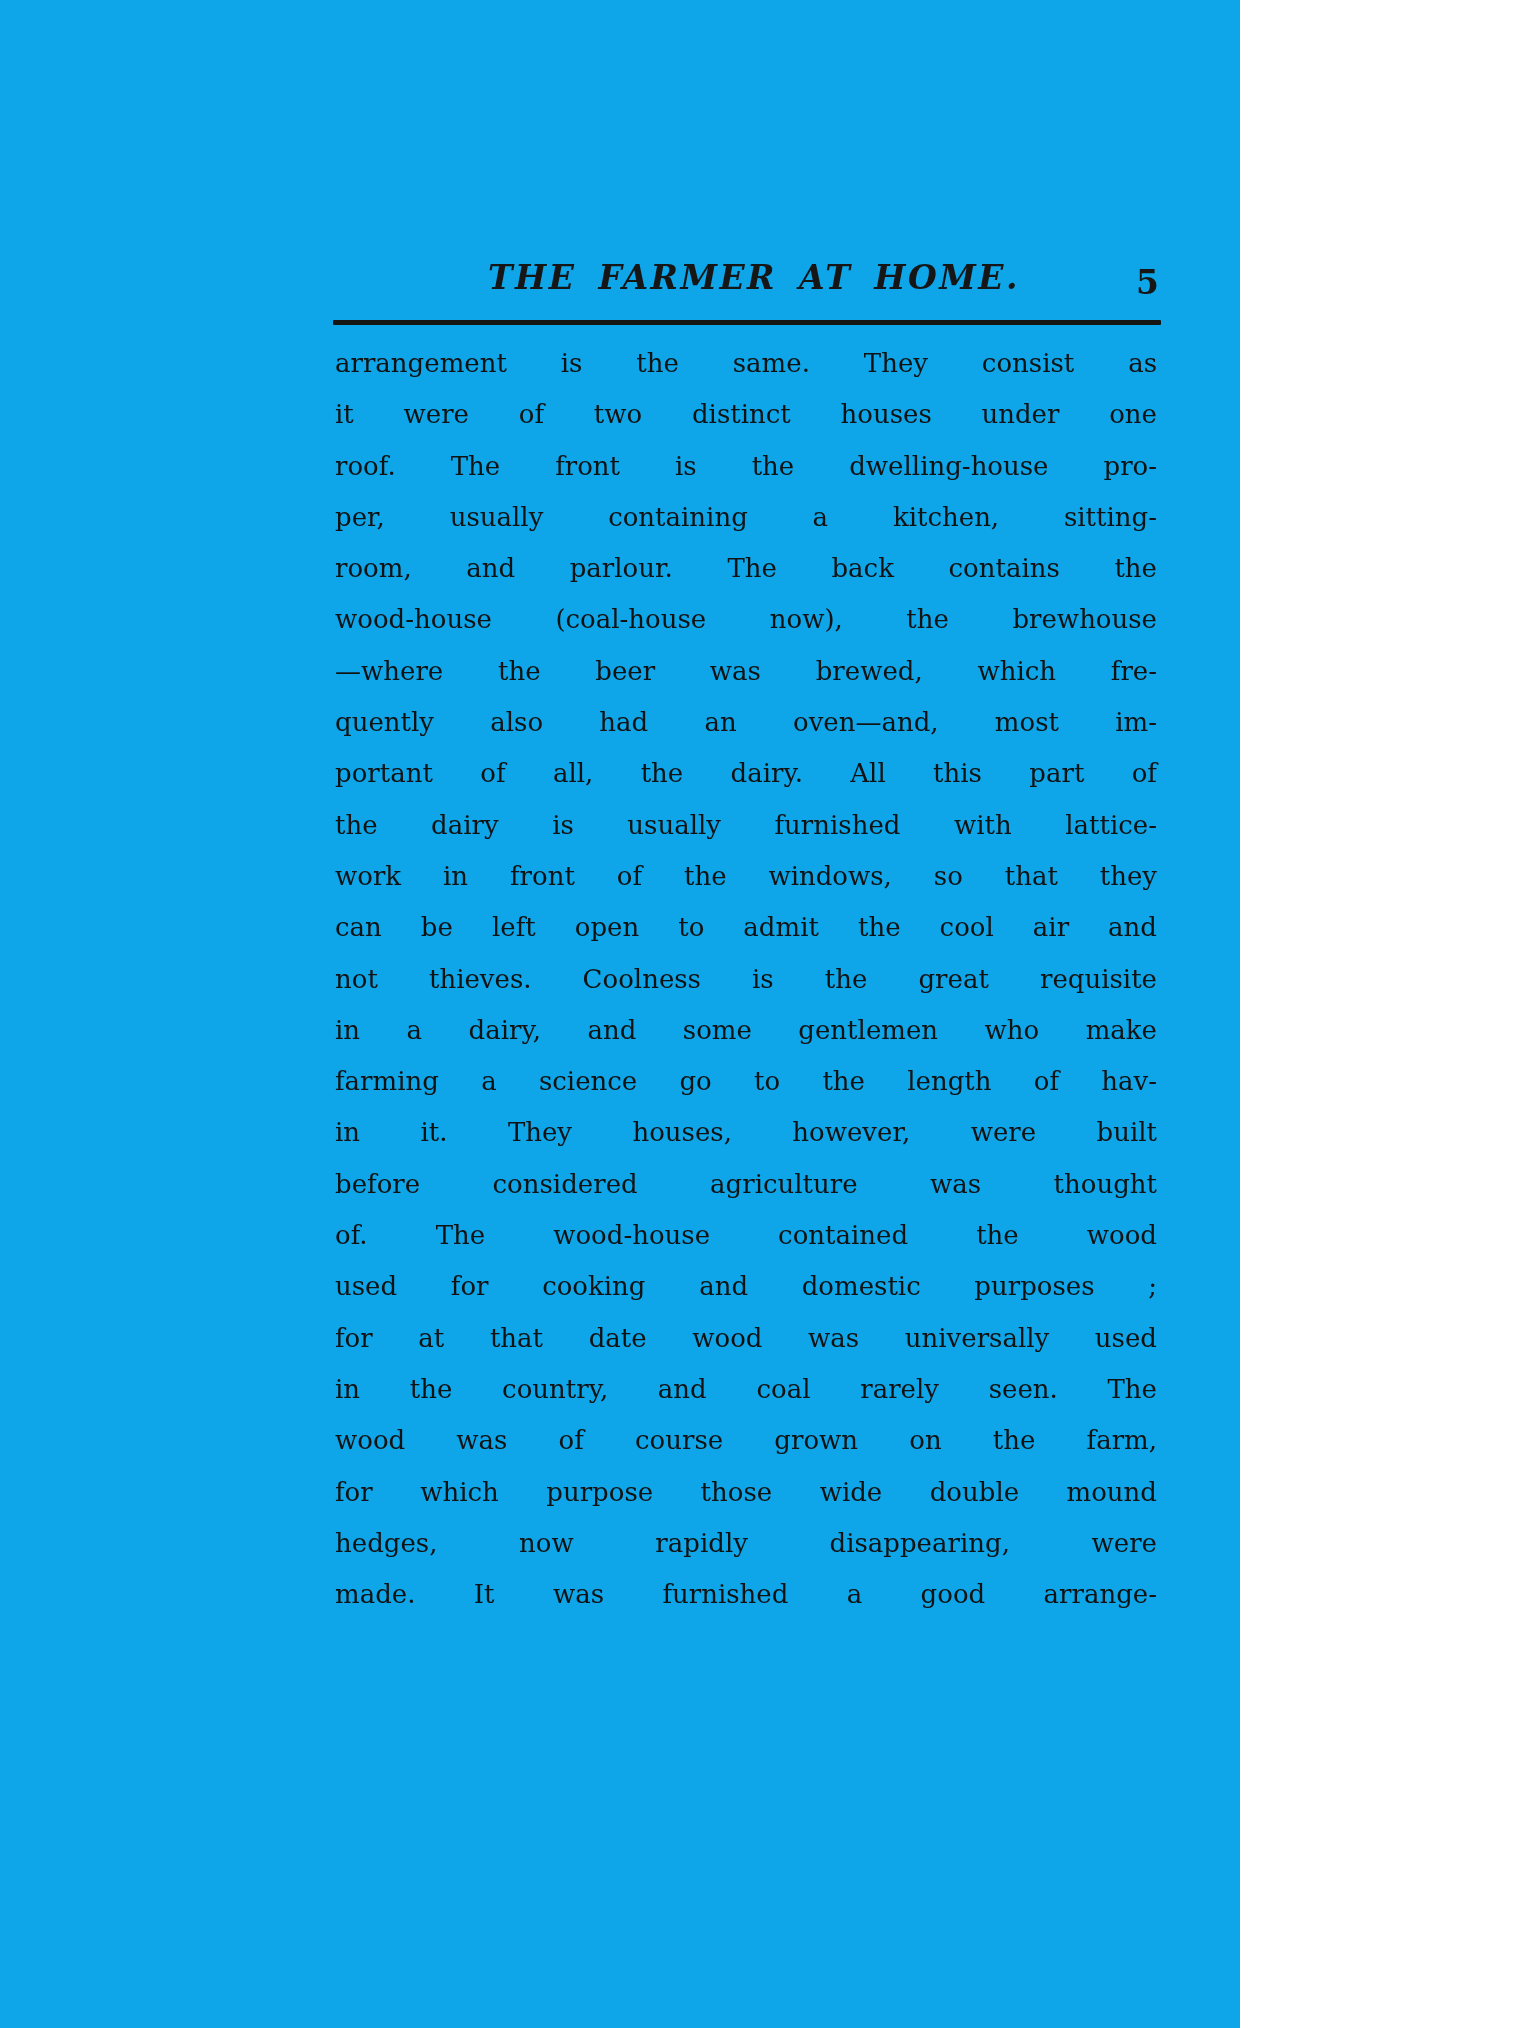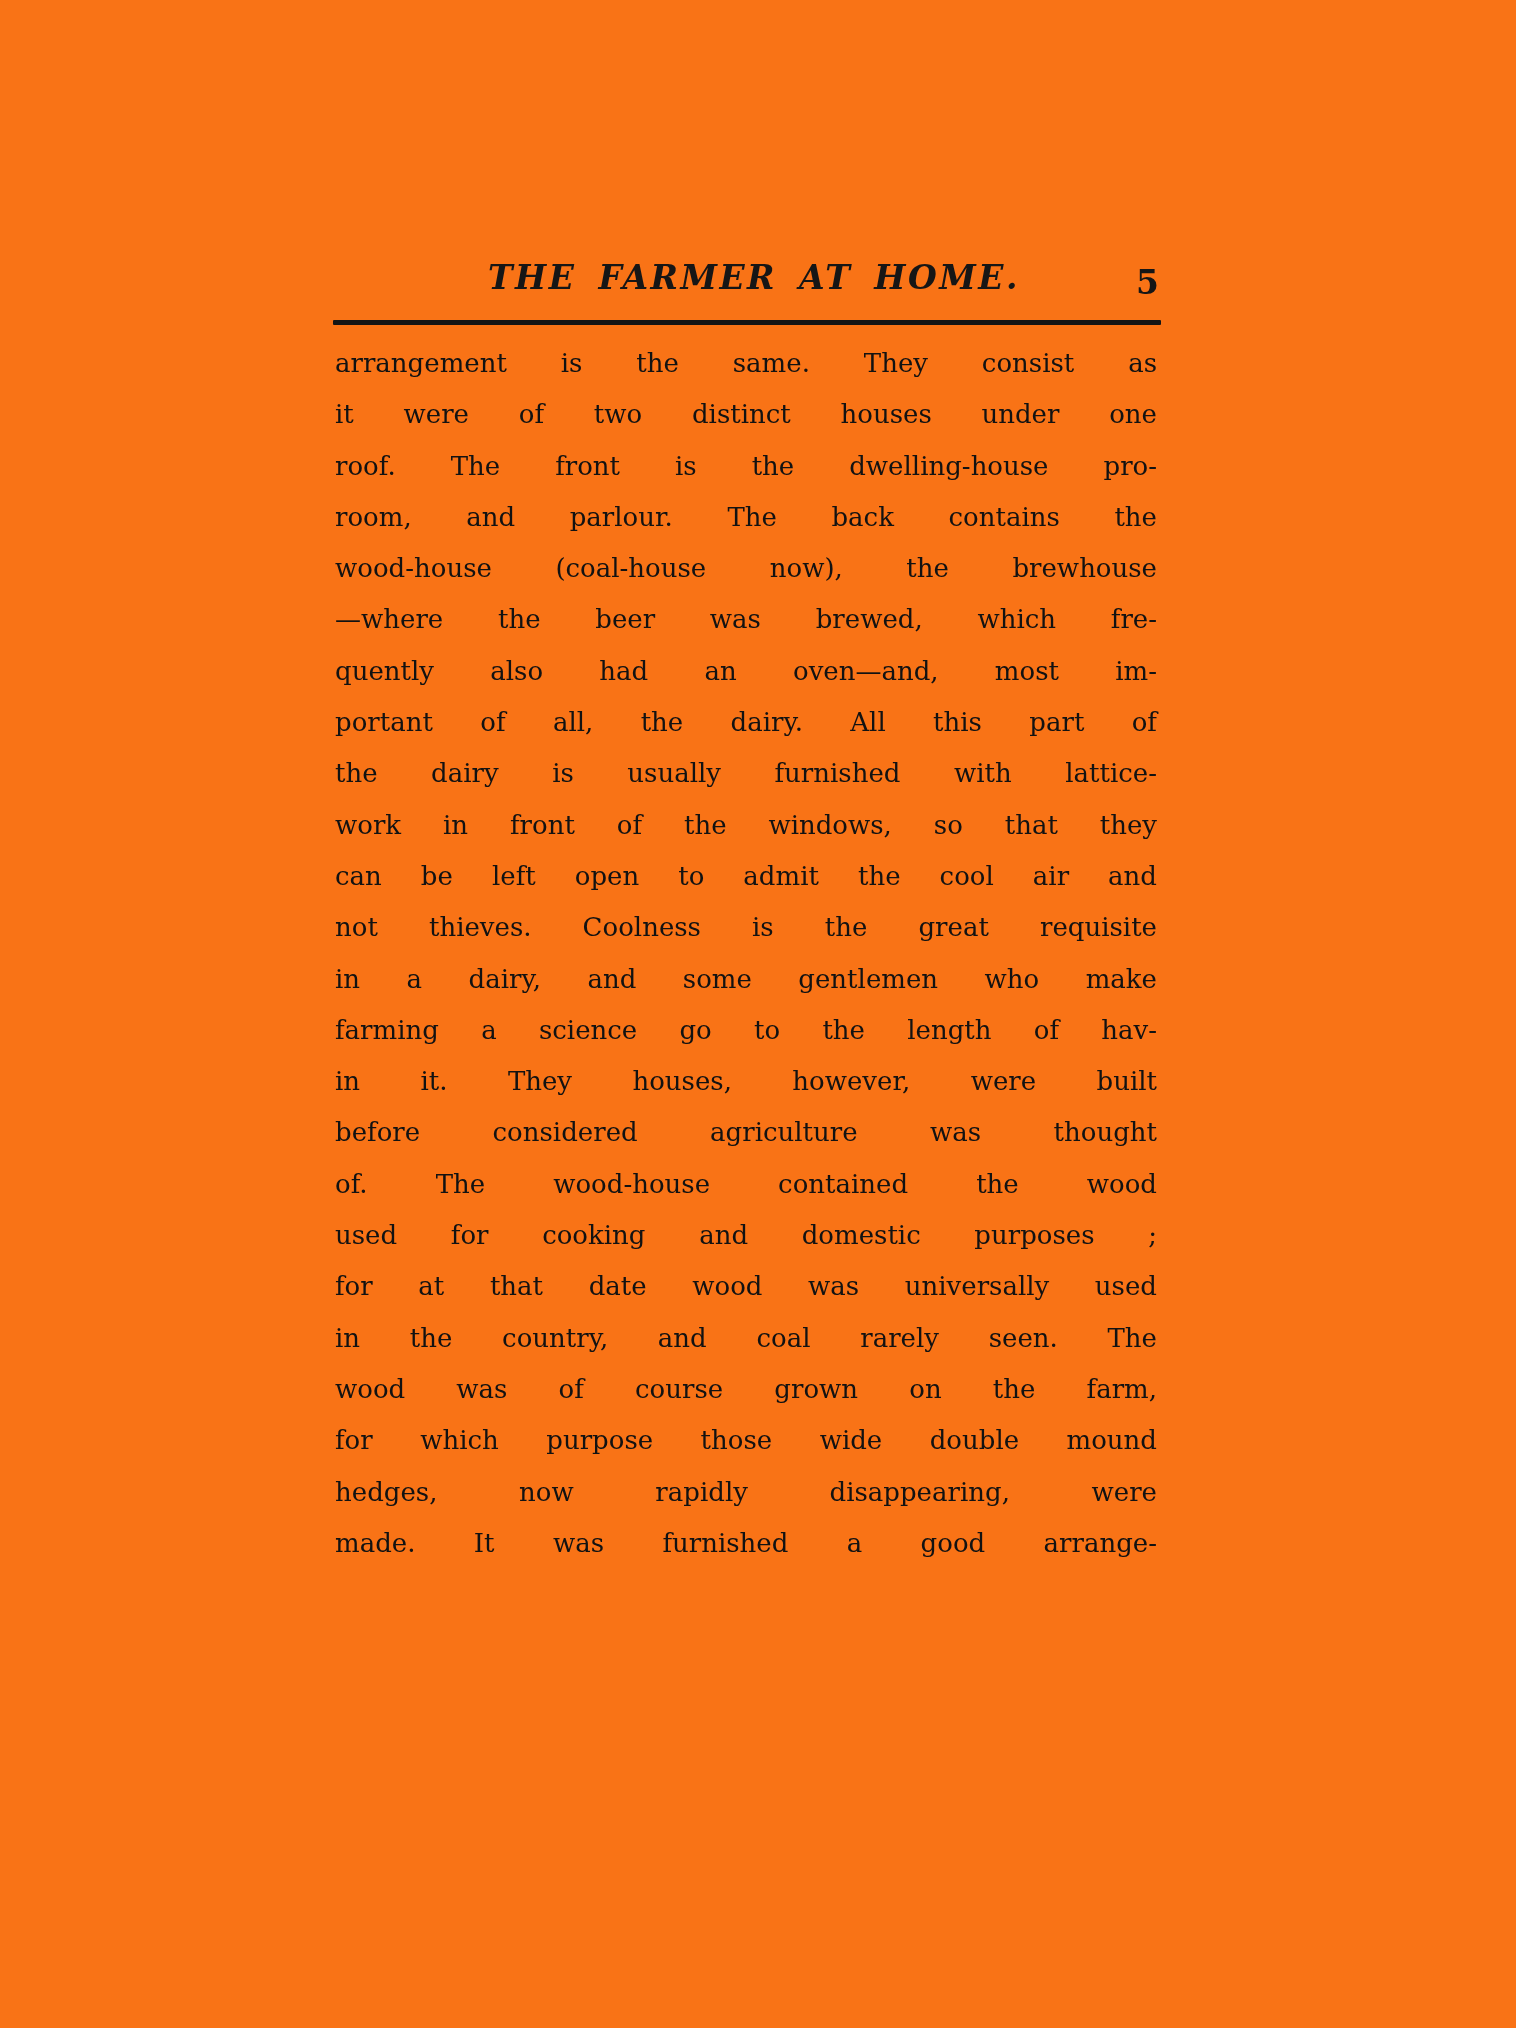--- a/index.html
+++ b/index.html
@@ -2,23 +2,23 @@
 <html><head>
 <meta charset="utf-8">
 <style>
   html, body {
     margin: 0;
     padding: 0;
     background: #ffffff;
   }
   .page {
     position: relative;
-    width: 1516px;
+    width: 1240px;
     height: 2028px;
-    background: #f97316;
+    background: #0ea5e9;
     color: #121212;
     font-family: "DejaVu Serif", serif;
     overflow: hidden;
   }
   .running-title {
     position: absolute;
     left: 754px;
     top: 258px;
     transform: translateX(-50%);
     font-style: italic;
@@ -71,20 +71,21 @@
   <div class="running-title">THE FARMER AT HOME.</div>
 
   <div class="page-number">5</div>
 
   <div class="header-rule"></div>
 
   <div class="body-text">
     <div class="line">arrangement is the same.  They consist as</div>
     <div class="line">it were of two distinct houses under one</div>
     <div class="line">roof.  The front is the dwelling-house pro-</div>
+    <div class="line">per, usually containing a kitchen, sitting-</div>
     <div class="line">room, and parlour.  The back contains the</div>
     <div class="line">wood-house (coal-house now), the brewhouse</div>
     <div class="line">—where the beer was brewed, which fre-</div>
     <div class="line">quently also had an oven—and, most im-</div>
     <div class="line">portant of all, the dairy.  All this part of</div>
     <div class="line">the dairy is usually furnished with lattice-</div>
     <div class="line">work in front of the windows, so that they</div>
     <div class="line">can be left open to admit the cool air and</div>
     <div class="line">not thieves.  Coolness is the great requisite</div>
     <div class="line">in a dairy, and some gentlemen who make</div>

